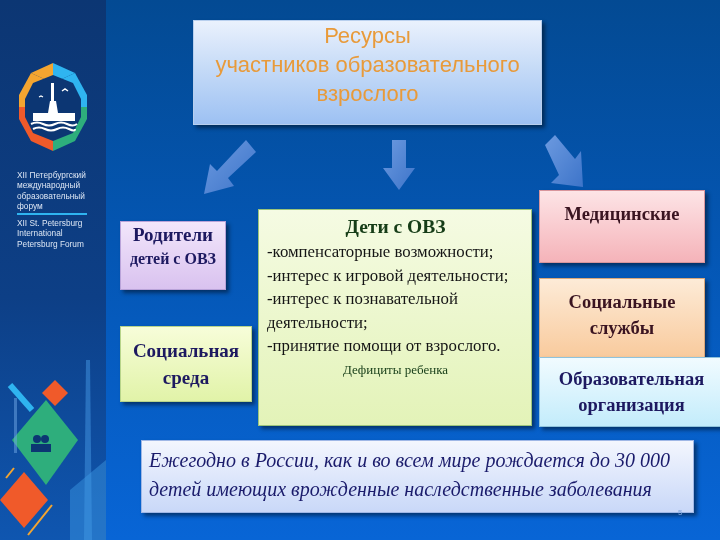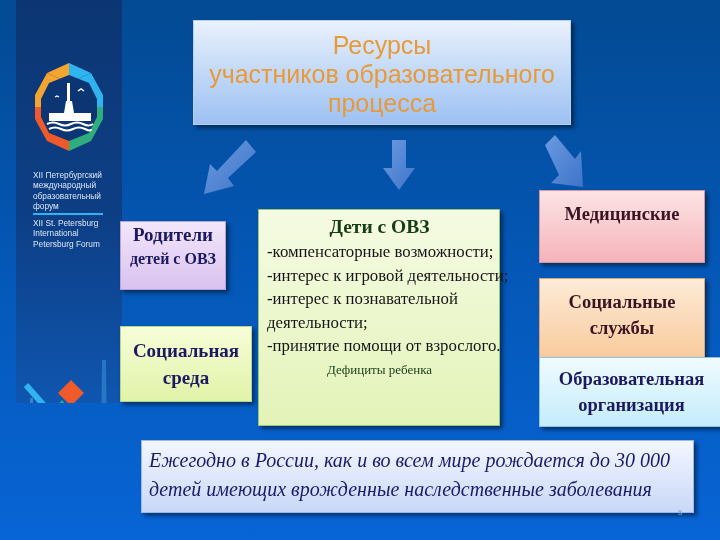--- a/index.html
+++ b/index.html
@@ -2,60 +2,59 @@
 <html><head>
 <meta charset="utf-8">
 <style>
   html, body { margin:0; padding:0; }
   body {
     width:720px; height:540px; overflow:hidden; position:relative;
     background: linear-gradient(180deg, #034a93 0%, #0456b3 45%, #0865d6 100%);
     font-family: "Liberation Serif", serif;
   }
   .sidebar {
-    position:absolute; left:0; top:0; width:106px; height:403px;
+    position:absolute; left:0; top:0; width:106px; height:540px;
     background: linear-gradient(180deg, #0c3673 0%, #0d3f86 55%, #0f56b0 100%);
     overflow:hidden;
-    margin-left:16px;
   }
   .logo { position:absolute; left:15px; top:61px; width:76px; height:92px; }
   .forum-text {
     position:absolute; left:17px; top:170px; width:86px;
     font-family:"Liberation Sans", sans-serif; font-size:8.3px; line-height:10.3px;
     color:#dce6f4;
   }
   .forum-divider { height:2px; background:#2fb4f0; margin:2px 0 3px 0; width:70px; }
   .decor { position:absolute; left:0; top:360px; width:106px; height:180px; }
 
   .box { position:absolute; box-sizing:border-box; text-align:center;
     box-shadow: 3px 3px 4px rgba(0,0,0,0.45); }
   .title-box {
-    left:193px; top:20px; width:378px; height:105px;
+    left:193px; top:20px; width:349px; height:105px;
     background: linear-gradient(180deg, #eaf1fd 0%, #c6dbf7 45%, #9dc1f3 100%);
     border:1px solid #b8cfee;
     font-family:"Liberation Sans", sans-serif; color:#e89a3a;
-    font-size:25px; line-height:29px; padding-top:10px;
+    font-size:22px; line-height:29px; padding-top:0;
   }
   .arrow { position:absolute; }
   .parents {
     left:120px; top:221px; width:106px; height:69px;
     background: linear-gradient(180deg, #f2e6fb 0%, #d9c2ef 100%);
     border:1px solid #b9a3d9; color:#1d1960; font-weight:bold;
     padding-top:0;
   }
   .parents .l1 { font-size:19px; line-height:26px; }
   .parents .l2 { font-size:16px; line-height:22px; }
   .social-env {
     left:120px; top:326px; width:132px; height:76px;
     background: linear-gradient(180deg, #f7fdd9 0%, #e1f3a8 100%);
     border:1px solid #b7d48a; color:#1d1960; font-weight:bold;
     font-size:19px; line-height:27px; padding-top:10px;
   }
   .children {
-    left:258px; top:209px; width:242px; height:217px;
+    left:258px; top:209px; width:274px; height:217px;
     background: linear-gradient(180deg, #f5fbe3 0%, #e3f3b8 100%);
     border:1px solid #9bc47b; color:#15340f; text-align:left;
     padding:4px 7px 0 8px;
   }
   .children .h { text-align:center; font-weight:bold; font-size:19.5px; line-height:26px; color:#163d17; }
   .children .item { font-size:16.8px; line-height:23.5px; color:#151515; white-space:nowrap; }
   .children .f { text-align:center; font-weight:normal; font-size:13px; line-height:24px; color:#163d17; }
   .medical {
     left:539px; top:190px; width:166px; height:73px;
     background: linear-gradient(180deg, #fde4e6 0%, #f5b3b9 100%);
@@ -125,21 +124,21 @@
     <polygon points="24,112 48,140 24,168 0,140" fill="#f05a2a"></polygon>
     <line x1="6" y1="118" x2="14" y2="108" stroke="#f4a530" stroke-width="2"></line>
     <line x1="28" y1="175" x2="52" y2="145" stroke="#f4a530" stroke-width="2"></line>
     <rect x="14" y="38" width="3" height="55" fill="#6fa8e6" opacity="0.5"></rect>
   </svg>
 </div>
 
 <div class="box title-box">
   <div>Ресурсы</div>
   <div>участников образовательного</div>
-  <div>процесса</div>
+  <div>взрослого</div>
 </div>
 
 <svg class="arrow" style="left:202px;top:138px;" width="56" height="58" viewBox="0 0 56 58">
   <defs>
       <linearGradient id="ag" x1="0" y1="0" x2="1" y2="1">
         <stop offset="0" stop-color="#6c9ae0"></stop>
         <stop offset="1" stop-color="#3d74c9"></stop>
       </linearGradient>
     </defs>
   <polygon points="44,2 54,14 26,40 32,48 2,56 8,26 15,33" fill="url(#ag)"></polygon>

